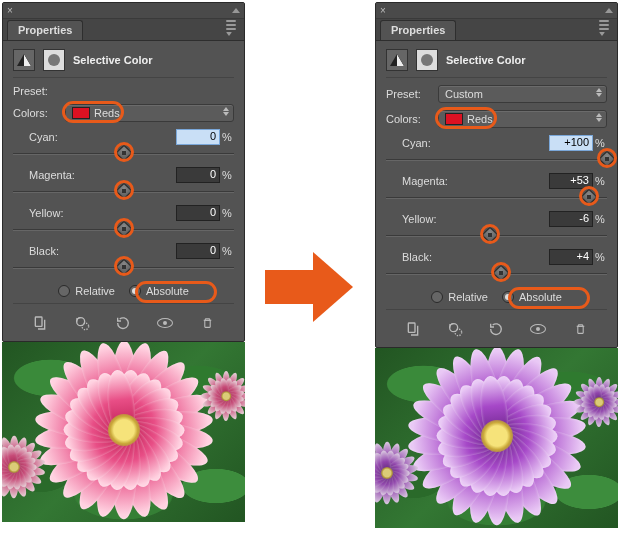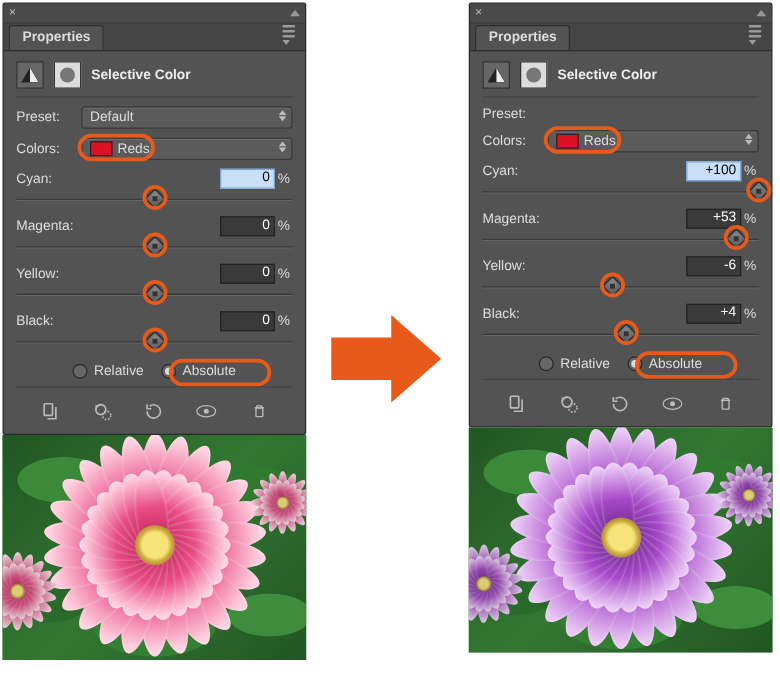--- a/index.html
+++ b/index.html
@@ -141,21 +141,21 @@
   .select .caret::before { border-bottom:4px solid #bbb; }
   .select .caret::after { border-top:4px solid #bbb; }
   .swatch {
     width: 18px; height: 12px;
     border: 1px solid #222;
     margin-right: 4px;
   }
   .swatch.red { background: #d12; }
   .slider-block { display: flex; flex-direction: column; gap: 2px; }
   .sl-row { display: flex; align-items: center; }
-  .sl-row .sl-label { flex: 1; color: #ddd; }
+  .sl-row .sl-label { flex: 1; color: #ddd; margin-left: 16px; }
   .num {
     width: 44px; height: 16px;
     background: #3a3a3a;
     border: 1px solid #222;
     color: #fff;
     font-size: 11px;
     text-align: right;
     padding: 0 3px;
   }
   .num.focused { background: #c9dff6; color: #000; border-color: #7aa7d9; }
@@ -321,24 +321,20 @@
         <div class="adj-icon">
               <div class="tri-stack"></div>
             </div>
         <div class="mask-icon">
               <div class="dot"></div>
             </div>
         <span class="adj-title">Selective Color</span>
       </div>
       <div class="row">
         <span class="label">Preset:</span>
-        <div class="select">
-          <span>Default</span>
-          <span class="caret"></span>
-        </div>
       </div>
       <div class="row" style="position:relative">
         <span class="label">Colors:</span>
         <div class="select" style="position:relative">
           <span class="swatch red"></span>
           <span>Reds</span>
           <span class="caret"></span>
         </div>
         <div class="ring" style="width:62px;height:22px;left:49px;top:-3px"></div>
       </div>
@@ -594,20 +590,24 @@
         <div class="adj-icon">
               <div class="tri-stack"></div>
             </div>
         <div class="mask-icon">
               <div class="dot"></div>
             </div>
         <span class="adj-title">Selective Color</span>
       </div>
       <div class="row">
         <span class="label">Preset:</span>
+        <div class="select">
+          <span>Custom</span>
+          <span class="caret"></span>
+        </div>
       </div>
       <div class="row" style="position:relative">
         <span class="label">Colors:</span>
         <div class="select" style="position:relative">
           <span class="swatch red"></span>
           <span>Reds</span>
           <span class="caret"></span>
         </div>
         <div class="ring" style="width:62px;height:22px;left:49px;top:-3px"></div>
       </div>

